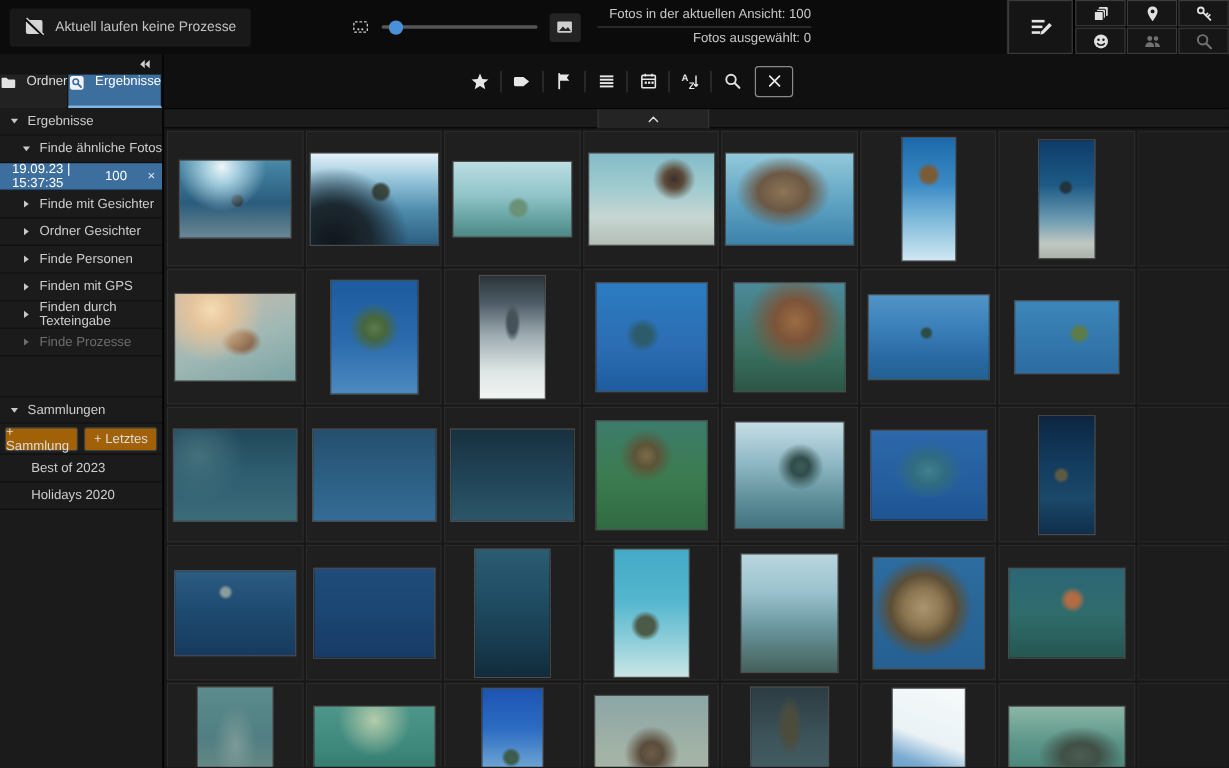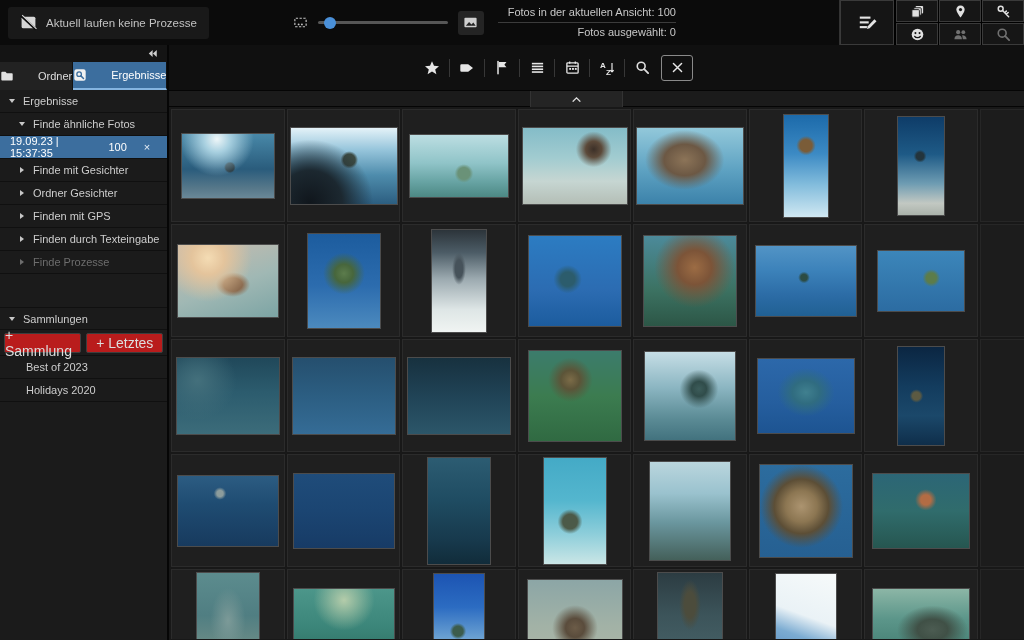--- a/index.html
+++ b/index.html
@@ -27,37 +27,37 @@
   .btngrid { display:grid; grid-template-columns:repeat(3,42px); grid-template-rows:22px 22px; gap:1px; }
   .gbtn { background:#161616; border:1px solid #3a3a3a; display:flex; align-items:center; justify-content:center; }
   .gbtn.dim svg { opacity:.45; }
 
   
   .main { display:flex; height:595px; }
   .left { width:185px; background:#1b1b1b; border-right:2px solid #060606; display:flex; flex-direction:column; }
   .collapse-strip { height:17px; background:#141414; position:relative; }
   .collapse-strip .cw { position:absolute; right:9px; top:3px; }
   .tabs { height:28px; display:flex; }
-  .tab { flex:1; display:flex; align-items:center; justify-content:center; gap:24px;
+  .tab { flex:1; display:flex; justify-content:center; gap:8px;
     background:#222; font-size:11px; color:#ddd; border-right:1px solid #111; }
   .tab.active { background:#3c6e9e; color:#fff; border-bottom:2px solid #84b4e0; }
 
   .trow { height:23px; display:flex; align-items:center; border-bottom:1px solid #101010;
     font-size:11px; color:#cdcdcd; gap:7px; padding-left:8px; }
   .trow .arr { width:8px; display:flex; }
   .trow.lvl1 { padding-left:18px; }
   .trow.dim { color:#6d6d6d; }
   .trow.dim svg polygon { fill:#6d6d6d; }
-  .trow.sel { background:#3c6e9e; color:#fff; padding-left:10px; padding-right:17px; }
+  .trow.sel { background:#3c6e9e; color:#fff; padding-left:10px; padding-right:6px; }
   .trow.sel .cnt { margin-left:auto; font-size:11px; }
   .trow.sel .x { margin-left:10px; font-size:11px; color:#e8f0f8; }
   .gap { height:33px; }
   .addrow { height:26px; display:flex; gap:5px; padding:2px 4px; border-bottom:1px solid #101010; align-items:center;}
-  .addbtn { flex:1; height:20px; background:#b91c1c; border:1px solid #3e3e3e; border-radius:2px;
-    color:#ddd; font-size:14px; display:flex; align-items:center; justify-content:center; }
+  .addbtn { flex:1; height:20px; background:#a16207; border:1px solid #3e3e3e; border-radius:2px;
+    color:#ddd; font-size:11px; display:flex; align-items:center; justify-content:center; }
   .crow { height:23px; display:flex; align-items:center; border-bottom:1px solid #101010;
     font-size:11px; color:#cdcdcd; padding-left:26px; }
 
   .right { flex:1; display:flex; flex-direction:column; background:#181818; position:relative; }
   .toolbar { height:45px; background:#101010; display:flex; align-items:center; padding-left:248px; position:relative; }
   .tbtn { width:30px; height:28px; display:flex; align-items:center; justify-content:center; }
   .tsep { width:1px; height:18px; background:#373737; margin:0 2px; }
   .tbtn.boxed { border:1px solid #8a8a8a; border-radius:3px; width:32px; height:26px; margin-left:4px; }
 
   .filterstrip { height:17px; background:#1b1b1b; border-top:1px solid #050505; border-bottom:1px solid #050505; position:relative; }
@@ -245,20 +245,28 @@
             </svg>
           </span>
           <span>Ordner Gesichter</span>
         </div>
         <div class="trow lvl1">
           <span class="arr">
             <svg width="8" height="8" viewBox="0 0 16 16" fill="none">
               <polygon points="4,2 12,8 4,14" fill="#c8c8c8"></polygon>
             </svg>
           </span>
+          <span>Finde Personen</span>
+        </div>
+        <div class="trow lvl1">
+          <span class="arr">
+            <svg width="8" height="8" viewBox="0 0 16 16" fill="none">
+              <polygon points="4,2 12,8 4,14" fill="#c8c8c8"></polygon>
+            </svg>
+          </span>
           <span>Finden mit GPS</span>
         </div>
         <div class="trow lvl1">
           <span class="arr">
             <svg width="8" height="8" viewBox="0 0 16 16" fill="none">
               <polygon points="4,2 12,8 4,14" fill="#c8c8c8"></polygon>
             </svg>
           </span>
           <span>Finden durch Texteingabe</span>
         </div>

